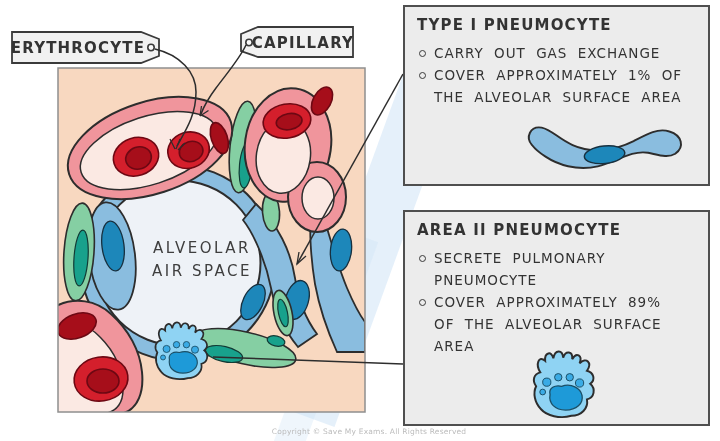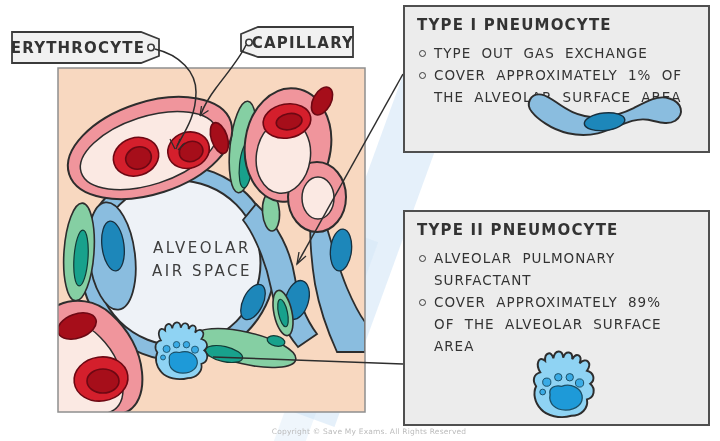--- a/index.html
+++ b/index.html
@@ -10,21 +10,21 @@
   .wm2{left:308px;top:230px;width:30px;height:240px;transform:rotate(20deg);background:rgba(198,221,243,.28);}
   svg.scene{position:absolute;left:0;top:0;}
   svg text{font-family:"DejaVu Sans",sans-serif;}
   .tag-text{font-size:15px;font-weight:600;letter-spacing:1.2px;fill:#333;}
   .air-text{font-size:15px;font-weight:500;letter-spacing:2.5px;fill:#3e3e3e;}
   .copyright-text{font-size:7.5px;fill:#bcbcbc;letter-spacing:.2px;}
 
   .info-box{position:absolute;left:403px;width:307px;background:#ececec;
             border:2px solid #4f4f4f;box-sizing:border-box;
             padding:7px 10px 8px 12px;color:#333;}
-  .box-1{top:5px;height:148px;}
+  .box-1{top:5px;height:181px;}
   .box-2{top:210px;height:216px;}
   .box-title{font-size:15px;font-weight:700;letter-spacing:1.2px;margin:2px 0 8px 0;}
   ul.bullets{list-style:none;margin:0;padding:0;}
   .bullets li{position:relative;padding-left:17px;font-size:13.5px;font-weight:500;
               letter-spacing:1px;word-spacing:5px;line-height:22px;max-width:252px;}
   .bullets li::before{content:"";position:absolute;left:2px;top:8px;width:5px;height:5px;
               border:1.5px solid #3b3b3b;border-radius:50%;}
   .cell-svg{position:absolute;}
   .t1cell{right:12px;bottom:8px;}
   .t2cell{left:118px;bottom:3px;}
@@ -153,35 +153,35 @@
       <path d="M 306 256 L 297 264 L 299 252" stroke-width="1.3"></path>
       <path d="M 403 364 L 213 357"></path>
     </g>
 
     <text class="copyright-text" x="369" y="434" text-anchor="middle">Copyright © Save My Exams. All Rights Reserved</text>
   </svg>
 
   <div class="info-box box-1">
     <div class="box-title">TYPE I PNEUMOCYTE</div>
     <ul class="bullets">
-      <li>TYPE OUT GAS EXCHANGE</li>
+      <li>CARRY OUT GAS EXCHANGE</li>
       <li>COVER APPROXIMATELY 1% OF THE ALVEOLAR SURFACE AREA</li>
     </ul>
     <svg class="cell-svg t1cell" width="178" height="60" viewBox="0 0 175 62">
       <path d="M 10 30 C 3 22 8 10 20 12 C 30 14 38 24 52 30 C 72 39 95 36 115 26
                C 128 19 140 12 152 16 C 165 20 168 32 158 39 C 150 44 140 40 130 38
                C 112 35 96 48 78 52 C 56 57 36 50 24 42 C 16 37 13 34 10 30 Z" stroke="#2d2d2d" stroke-width="2" fill="#8abddf"></path>
       <ellipse cx="85" cy="40" rx="21" ry="9" transform="rotate(-6 85 40)" stroke="#17303f" stroke-width="1.5" fill="#1d87ba"></ellipse>
     </svg>
   </div>
 
   <div class="info-box box-2">
-    <div class="box-title">TYPE II PNEUMOCYTE</div>
+    <div class="box-title">AREA II PNEUMOCYTE</div>
     <ul class="bullets">
-      <li>ALVEOLAR PULMONARY SURFACTANT</li>
+      <li>SECRETE PULMONARY PNEUMOCYTE</li>
       <li>COVER APPROXIMATELY 89% OF THE ALVEOLAR SURFACE AREA</li>
     </ul>
     <svg class="cell-svg t2cell" width="82" height="76" viewBox="0 0 100 92">
       <path d="M 16 50 C 11 43 13 35 21 33 C 15 23 19 12 27 19 C 26 9 35 6 37 16 C 39 5 48 5 49 15
                C 52 6 61 7 60 17 C 65 8 73 12 69 22 C 77 14 85 21 78 31 C 86 33 89 42 82 47
                C 89 53 87 64 78 66 C 80 77 71 86 59 86 C 45 90 29 86 22 78 C 14 70 12 58 16 50 Z" stroke="#2d2d2d" stroke-width="2.4" fill="#8fd3f3"></path>
       <g stroke="#1b4f66" stroke-width="1.2" fill="#3aabe5">
         <circle cx="29" cy="45" r="5"></circle>
           <circle cx="43" cy="39" r="4.5"></circle>
         <circle cx="57" cy="39" r="4.5"></circle>

